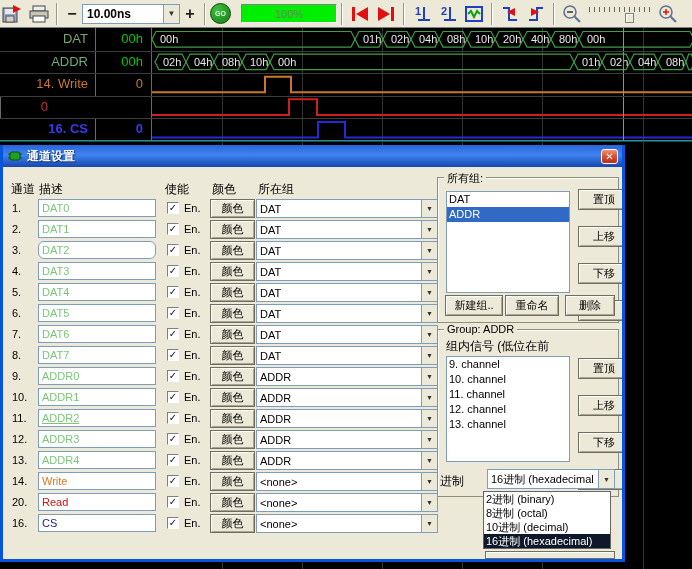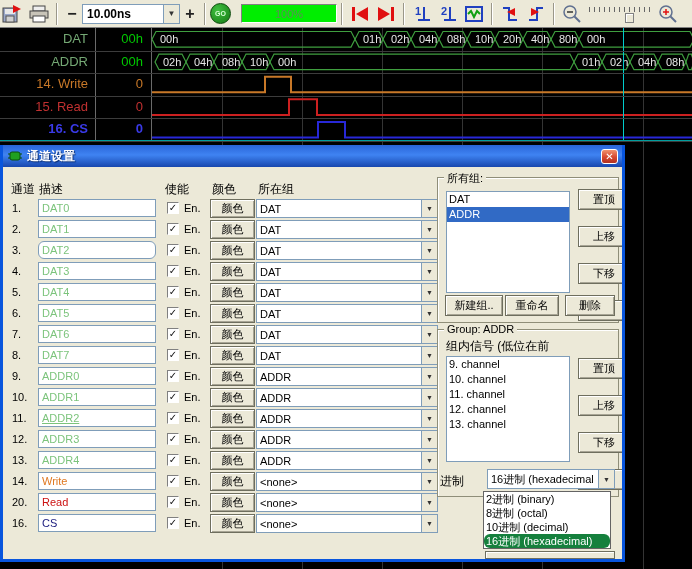--- a/index.html
+++ b/index.html
@@ -76,21 +76,21 @@
   .lb-item.sel{background:#316AC5;color:#fff;}
   .mv-stack{position:absolute;width:40px;display:flex;flex-direction:column;}
   .mv{width:52px;height:21px;font-size:11px;margin-bottom:16px;}
   .bot-btn{position:absolute;height:21px;font-size:11px;}
   #radix-label{position:absolute;font-size:12px;}
   #radix-combo{position:absolute;width:128px;height:20px;background:#fff;border:1px solid #7F9DB9;
     display:flex;align-items:center;cursor:pointer;}
   #radix-combo .gv{flex:1;font-size:11px;padding:0 3px;white-space:nowrap;overflow:hidden;}
   #radix-dropdown{position:absolute;width:128px;background:#fff;border:1px solid #646464;z-index:50;}
   .dd-item{font-size:11px;height:14px;line-height:14px;padding:0 2px;cursor:pointer;white-space:nowrap;}
-  .dd-item.sel{background:#15803d;color:#fff;border-radius:6px;}
+  .dd-item.sel{background:#0f172a;color:#fff;}
   #ok-button-partial{position:absolute;background:#ECE9D8;border:1px solid #6e6e5e;
     box-shadow:inset 1px 1px 0 #fff;}
   #signals-label{position:absolute;font-size:12px;white-space:nowrap;overflow:hidden;}
 </style>
 </head>
 <body>
 
 <div id="stage">
 
   <div id="toolbar">
@@ -205,21 +205,20 @@
         </div>
         <div class="wl-row" style="top: 22.6px; height: 22.6px;">
           <span class="wl-name" style="color: rgb(116, 168, 116); line-height: 22.6px;">ADDR</span>
           <span class="wl-val" style="color: rgb(0, 200, 0); line-height: 22.6px;">00h</span>
         </div>
         <div class="wl-row" style="top: 45.2px; height: 22.6px;">
           <span class="wl-name" style="color: rgb(200, 120, 40); line-height: 22.6px;">14. Write</span>
           <span class="wl-val" style="color: rgb(200, 120, 40); line-height: 22.6px;">0</span>
         </div>
         <div class="wl-row" style="top: 67.8px; height: 22.6px;">
-          <span class="wl-name" style="color: rgb(192, 48, 48); line-height: 22.6px;">15. Read</span>
           <span class="wl-val" style="color: rgb(192, 48, 48); line-height: 22.6px;">0</span>
         </div>
         <div class="wl-row" style="top: 90.4px; height: 22.6px;">
           <span class="wl-name" style="color: rgb(58, 58, 232); line-height: 22.6px; font-weight: bold;">16. CS</span>
           <span class="wl-val" style="color: rgb(58, 58, 232); line-height: 22.6px; font-weight: bold;">0</span>
         </div>
       </div>
     <div id="label-col-sep"></div>
     <svg id="wave-svg" width="692" height="114">
         <path d="M 152 11.3 L 156 3.5 L 351 3.5 L 355 11.3 L 351 19.1 L 156 19.1 Z" fill="none" stroke="#3f9e3f" stroke-width="1.2"></path>

